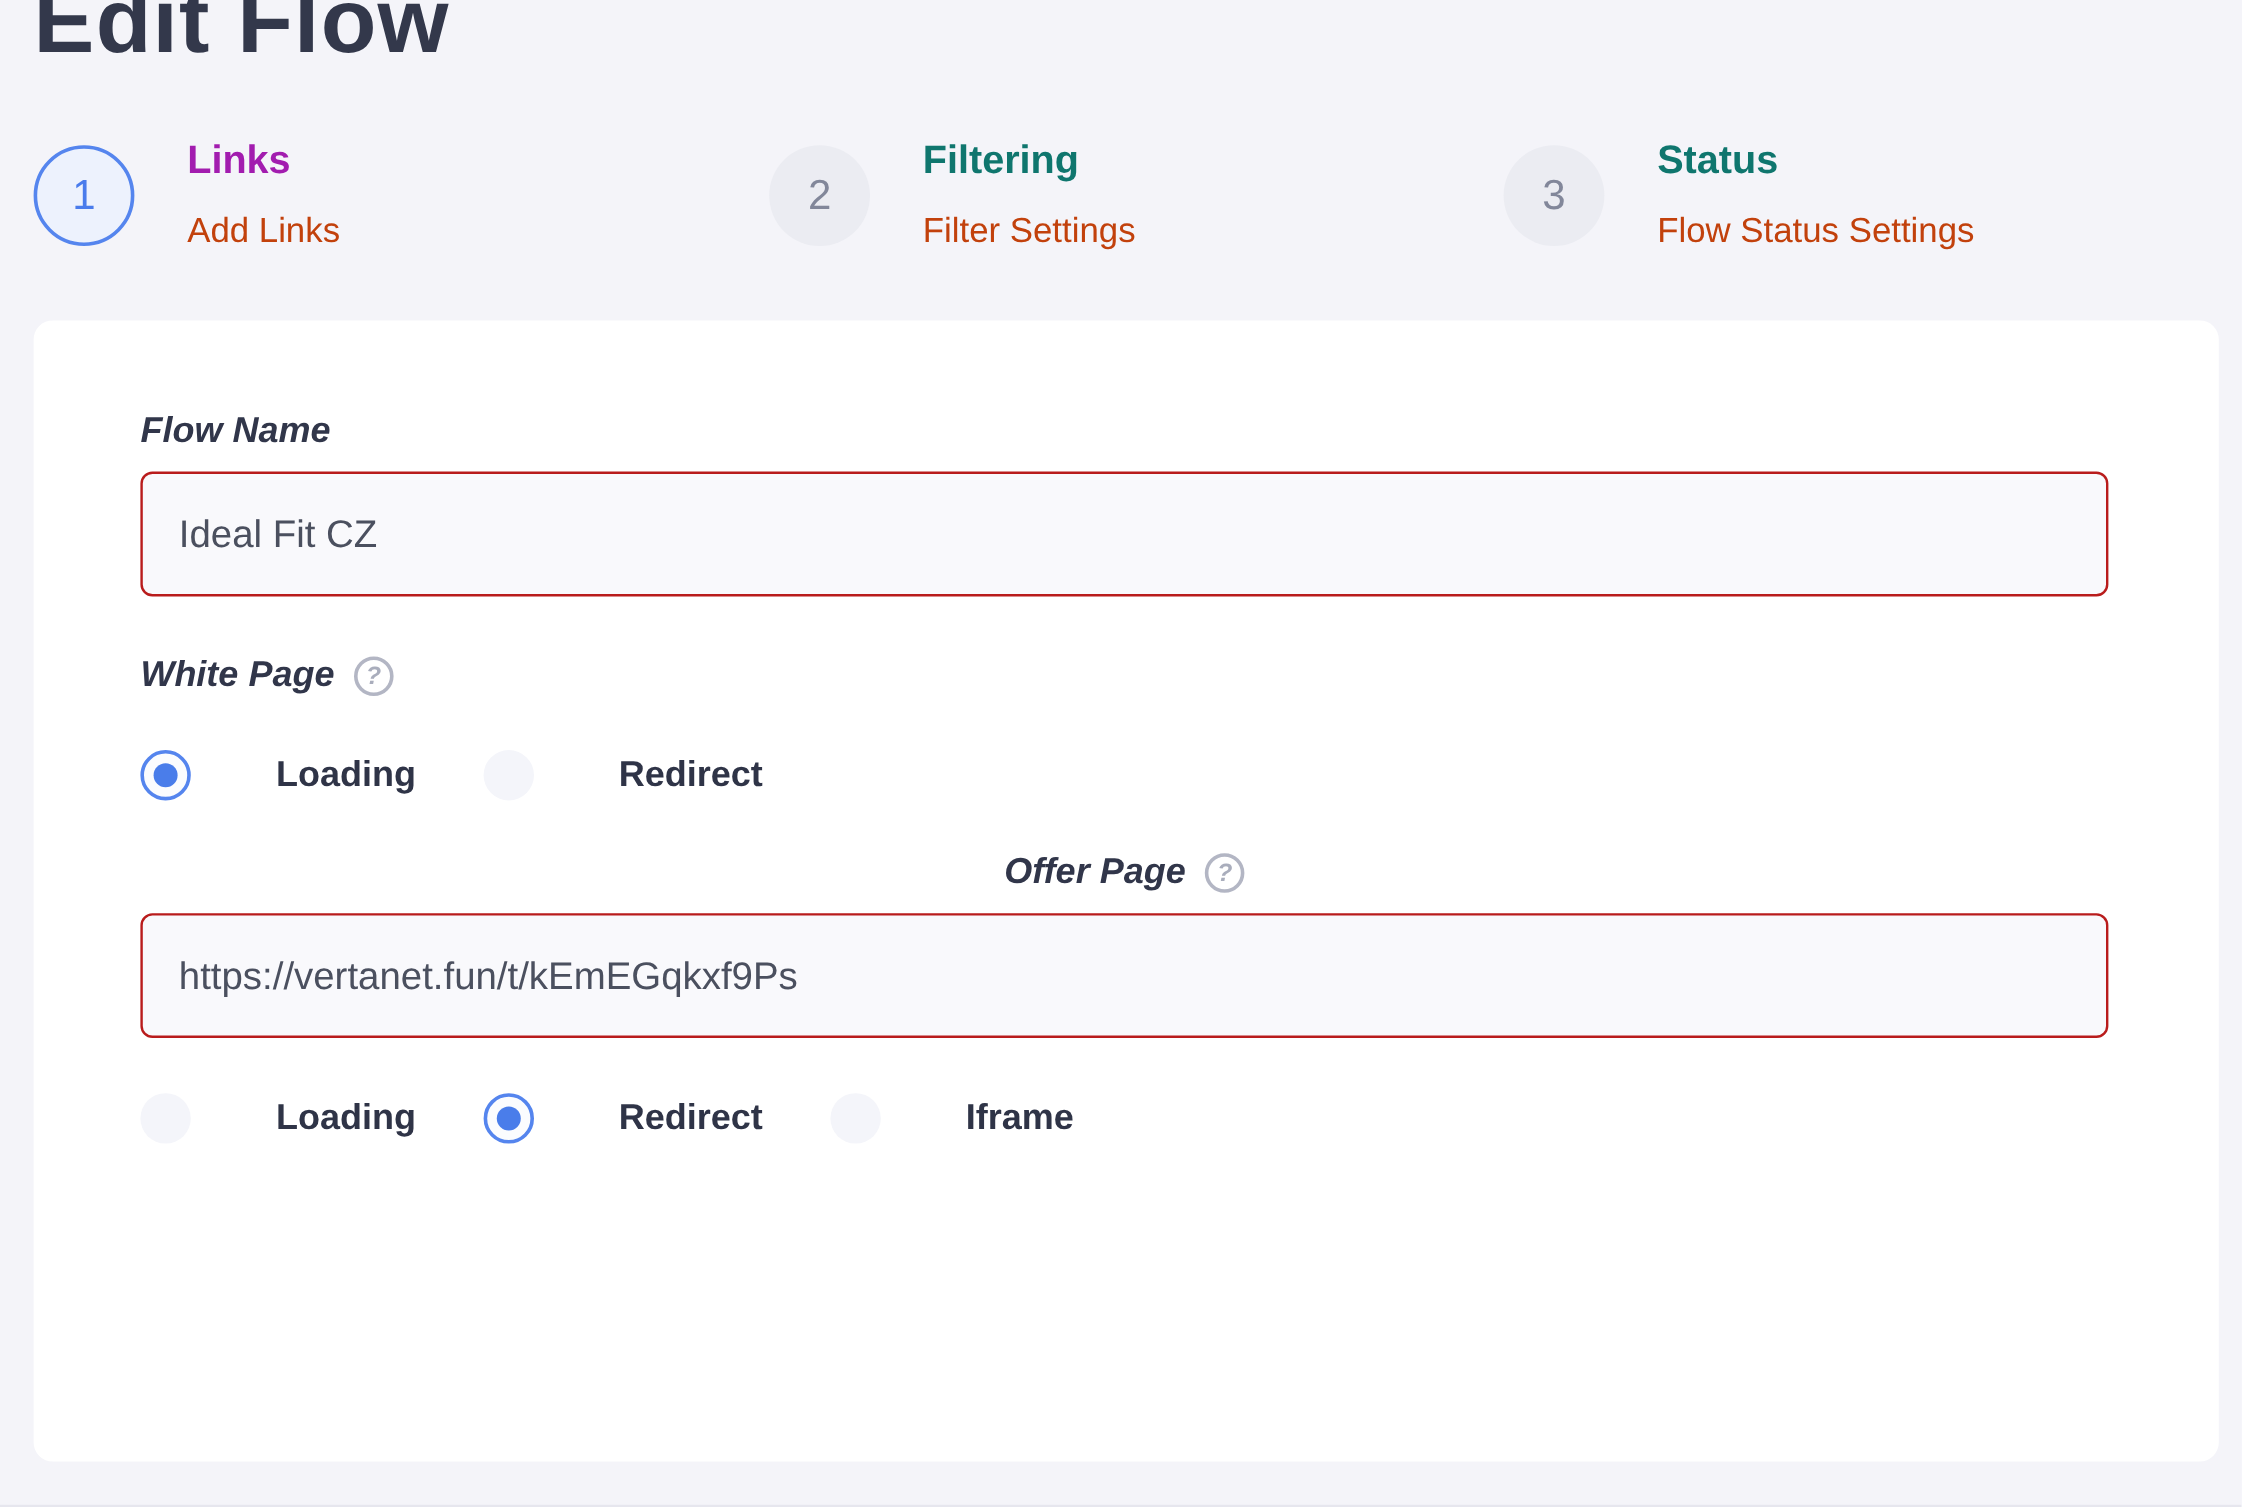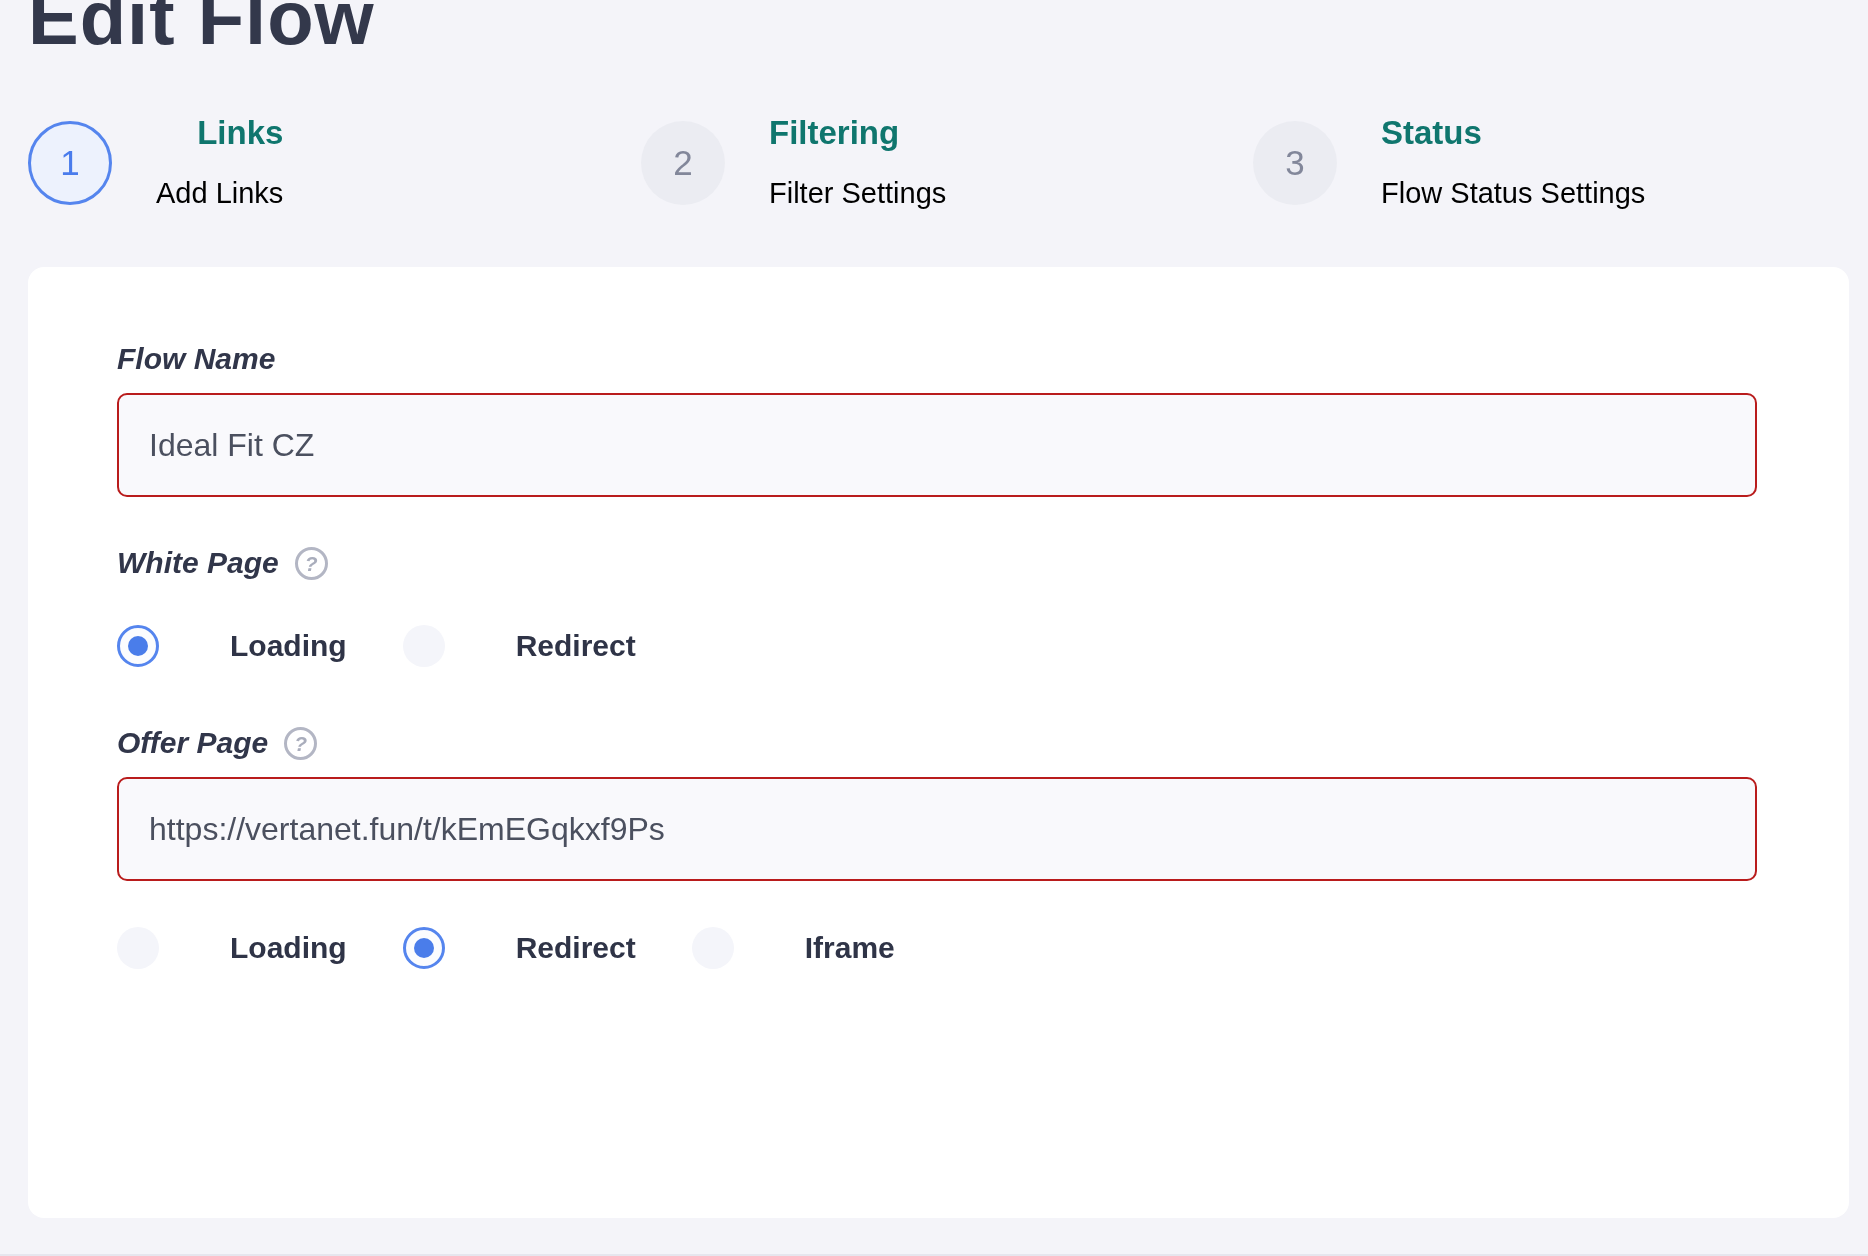--- a/index.html
+++ b/index.html
@@ -49,24 +49,24 @@
     background: #edf2fd;
     border: 3px solid #5585ee;
     color: #4a7cec;
   }
   .step-title {
     font-size: 33px;
     font-weight: 700;
     color: #0f766e;
     line-height: 1.05;
   }
-  .step.active .step-title { color: #0f766e; text-align: right; }
+  .step.active .step-title { color: #a21caf; }
   .step-sub {
     font-size: 29px;
-    color: #000000;
+    color: #c2410c;
     margin-top: 26px;
     font-weight: 400;
   }
 
   
   .card {
     position: absolute;
     left: 28px; top: 267px;
     width: 1821px; height: 951px;
     background: #ffffff;
@@ -105,21 +105,21 @@
     border: 2px solid #b91c1c;
     border-radius: 10px;
     padding: 0 30px;
     font-size: 32px;
     color: #4b505f;
     font-family: "Liberation Sans", sans-serif;
     outline: none;
   }
 
   .mt-label { margin-top: 48px; }
-  .mt-label-lg { margin-top: 58px; }
+  .mt-label-lg { margin-top: 42px; justify-content: center; }
 
   .radio-row {
     display: flex;
     align-items: center;
     margin-top: 44px;
     height: 42px;
   }
   .radio-row.row-2 { margin-top: 46px; }
   .radio-option {
     display: flex;

